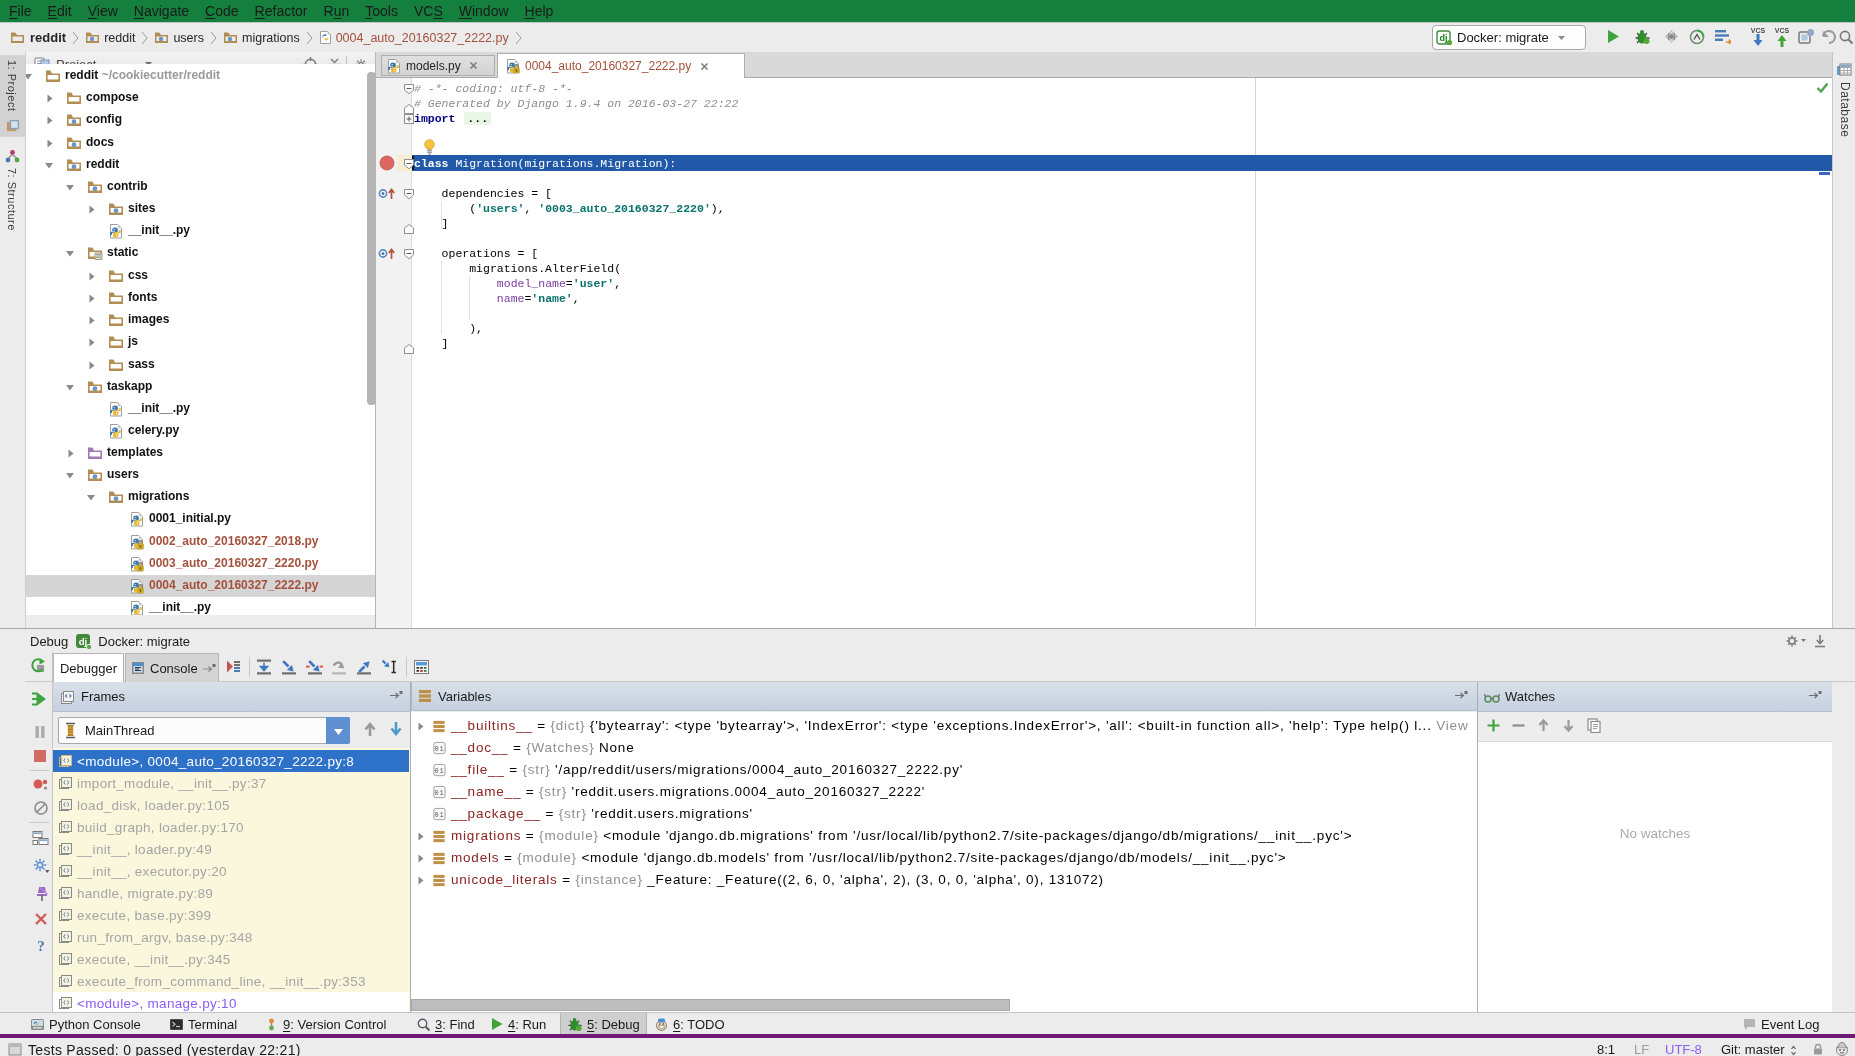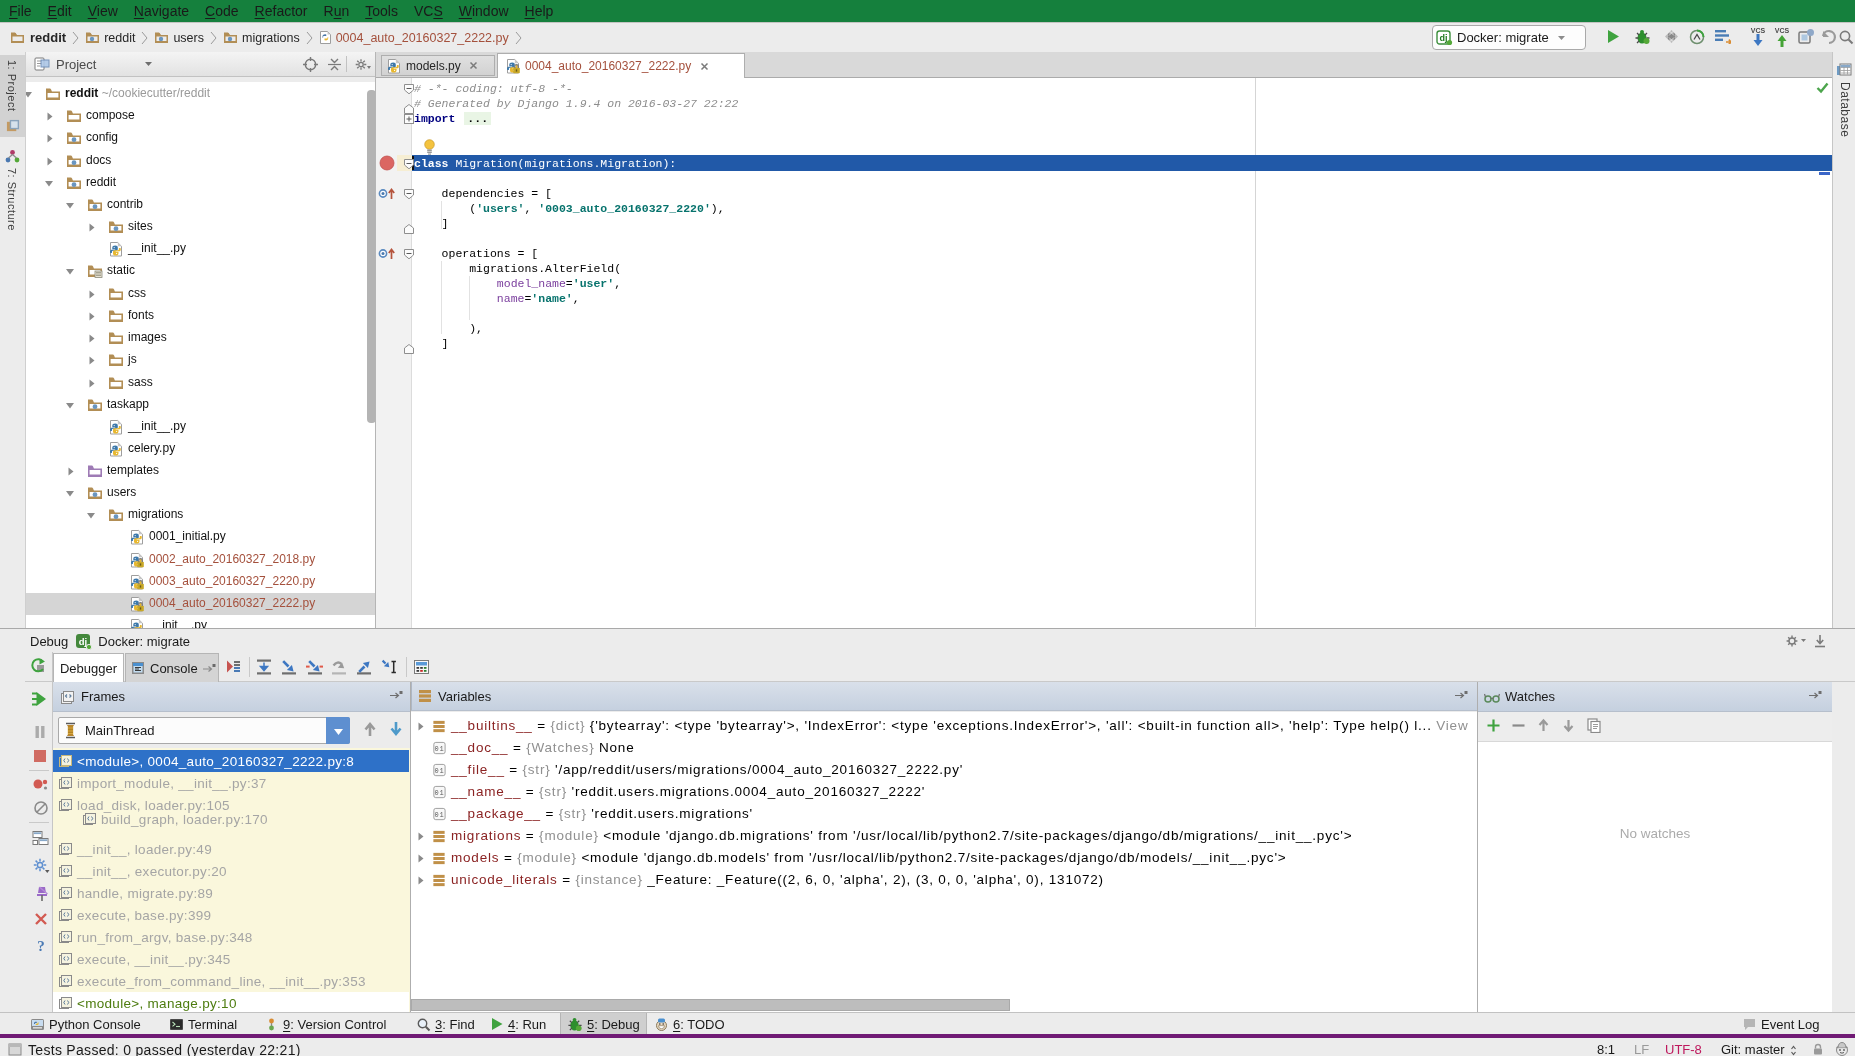--- a/index.html
+++ b/index.html
@@ -11,21 +11,21 @@
 #menubar{left:0;top:0;width:1855px;height:22px;background:#15803d;border-bottom:1px solid #C4C4C2;font-size:14px;color:#1A1A1A;}
 #menubar span{display:inline-block;margin:3px 0 0 0;padding:0 8px;}
 
 #navbar{left:0;top:23px;width:1855px;height:29px;background:#ECECEC;border-bottom:1px solid #C6C6C6;}
 .crumb{font-size:12.5px;color:#262626;}
 .chev{margin:0 6px;}
 
 .vtext{writing-mode:vertical-rl;transform:rotate(0deg);font-size:11px;color:#3C3C3C;letter-spacing:0.5px;}
 
 #projhead{left:26px;top:52px;width:349px;height:24px;background:linear-gradient(#F4F4F4,#E2E2E2);border-bottom:1px solid #C2C2C2;}
-#projtree{left:26px;top:82px;width:349px;height:551px;background:#FFFFFF;overflow:hidden;}
+#projtree{left:26px;top:64px;width:349px;height:551px;background:#FFFFFF;overflow:hidden;font-weight:bold;}
 .trow{position:absolute;height:22px;width:349px;font-size:12px;color:#111;display:flex;align-items:center;}
 .tsel{background:#D5D5D5;}
 .tred{color:#A4503C;}
 
 #tabstrip{left:376px;top:52px;width:1456px;height:25px;background:#D9D9D9;border-bottom:1px solid #ABABAB;}
 #editor{left:376px;top:78px;width:1456px;height:550px;background:#FFFFFF;}
 #gutter{left:376px;top:78px;width:35px;height:550px;background:#F2F2F2;border-right:1px solid #DCDCDC;}
 .cl{position:absolute;left:38px;height:15px;white-space:pre;font-family:"Liberation Mono",monospace;font-size:11.5px;line-height:15px;color:#000;}
 .cmt{color:#8C8C8C;font-style:italic;}
 .kw{color:#000080;font-weight:bold;}
@@ -774,21 +774,21 @@
       </div>
 <div class="frow" style="top:46px;">
 <svg style="margin-left:5px" width="15" height="16" viewBox="0 0 15 16">
           <rect x="1.5" y="4.5" width="9" height="9" fill="none" stroke="#8A8A8A"></rect>
           <rect x="3.5" y="2.5" width="10" height="10" fill="#F5F3E0" stroke="#8A8A8A"></rect>
           <path d="M7 5.5 L5.8 7.5 L7 9.5" stroke="#5A7A9A" fill="none"></path>
           <path d="M9.5 5.5 L10.7 7.5 L9.5 9.5" stroke="#5A7A9A" fill="none"></path>
         </svg>
 <span style="margin-left:4px;color:#A5A5A5">load_disk, loader.py:105</span>
       </div>
-<div class="frow" style="top:60px;padding-left:24px;">
+<div class="frow" style="top:68px;">
 <svg style="margin-left:5px" width="15" height="16" viewBox="0 0 15 16">
           <rect x="1.5" y="4.5" width="9" height="9" fill="none" stroke="#8A8A8A"></rect>
           <rect x="3.5" y="2.5" width="10" height="10" fill="#F5F3E0" stroke="#8A8A8A"></rect>
           <path d="M7 5.5 L5.8 7.5 L7 9.5" stroke="#5A7A9A" fill="none"></path>
           <path d="M9.5 5.5 L10.7 7.5 L9.5 9.5" stroke="#5A7A9A" fill="none"></path>
         </svg>
 <span style="margin-left:4px;color:#A5A5A5">build_graph, loader.py:170</span>
       </div>
 <div class="frow" style="top:90px;">
 <svg style="margin-left:5px" width="15" height="16" viewBox="0 0 15 16">
@@ -853,21 +853,21 @@
         </svg>
 <span style="margin-left:4px;color:#A5A5A5">execute_from_command_line, __init__.py:353</span>
       </div>
 <div class="frow" style="top:244px;background:#FFFFFF;">
 <svg style="margin-left:5px" width="15" height="16" viewBox="0 0 15 16">
           <rect x="1.5" y="4.5" width="9" height="9" fill="none" stroke="#8A8A8A"></rect>
           <rect x="3.5" y="2.5" width="10" height="10" fill="#F5F3E0" stroke="#8A8A8A"></rect>
           <path d="M7 5.5 L5.8 7.5 L7 9.5" stroke="#5A7A9A" fill="none"></path>
           <path d="M9.5 5.5 L10.7 7.5 L9.5 9.5" stroke="#5A7A9A" fill="none"></path>
         </svg>
-<span style="margin-left:4px;color:#4d7c0f">&lt;module&gt;, manage.py:10</span>
+<span style="margin-left:4px;color:#8b5cf6">&lt;module&gt;, manage.py:10</span>
       </div>
 
 </div>
 <div class="phead" style="left:411px;top:682px;width:1066px;border-left:1px solid #AEB7C4;box-sizing:border-box;">
  <svg style="margin-left:6px" width="14" height="16" viewBox="0 0 14 16">
         <use href="#varic"></use>
       </svg>
  <span style="margin-left:6px">Variables</span>
  <svg class="abs" style="left:1042px;top:8px" width="14" height="10" viewBox="0 0 14 10">
         <path d="M1 5.5h8M6.5 3 L9.5 5.5 L6.5 8" fill="none" stroke="#6E6E6E" stroke-width="1.2"></path>
@@ -1013,21 +1013,21 @@
  </div>
 </div>
 <div id="statusbar" class="abs">
  <svg class="abs" style="left:8px;top:5px" width="14" height="13" viewBox="0 0 14 13">
         <rect x="1" y="1" width="12" height="11" fill="#D8D8D8" stroke="#8A8A8A"></rect>
         <rect x="1" y="1" width="12" height="3" fill="#B8B8B8"></rect>
       </svg>
  <span class="abs" style="left:28px;top:4px;font-size:14px;letter-spacing:0.3px;">Tests Passed: 0 passed (yesterday 22:21)</span>
  <span class="abs" style="left:1597px;top:4px;font-size:13px;">8:1</span>
  <span class="abs" style="left:1634px;top:4px;font-size:13px;color:#9A9A9A;">LF</span>
- <span class="abs" style="left:1665px;top:4px;font-size:13px;color:#be185d;">UTF-8</span>
+ <span class="abs" style="left:1665px;top:4px;font-size:13px;color:#8b5cf6;">UTF-8</span>
  <span class="abs" style="left:1721px;top:4px;font-size:13px;">Git: master</span>
  <svg class="abs" style="left:1789px;top:7px" width="9" height="11" viewBox="0 0 9 11">
         <path d="M2.5 4 L4.5 1.5 L6.5 4M2.5 7 L4.5 9.5 L6.5 7" fill="none" stroke="#5A5A5A" stroke-width="1.2"></path>
       </svg>
  <svg class="abs" style="left:1812px;top:5px" width="12" height="13" viewBox="0 0 12 13">
         <rect x="2" y="5.5" width="8" height="6" rx="1" fill="#9A9A9A"></rect>
         <path d="M3.5 5.5V4a2.5 2.5 0 0 1 5 0v1.5" fill="none" stroke="#9A9A9A" stroke-width="1.4"></path>
       </svg>
  <svg class="abs" style="left:1834px;top:3px" width="16" height="16" viewBox="0 0 16 16">
         <circle cx="8" cy="9" r="5.5" fill="#E8E8E8" stroke="#8A8A8A"></circle>

